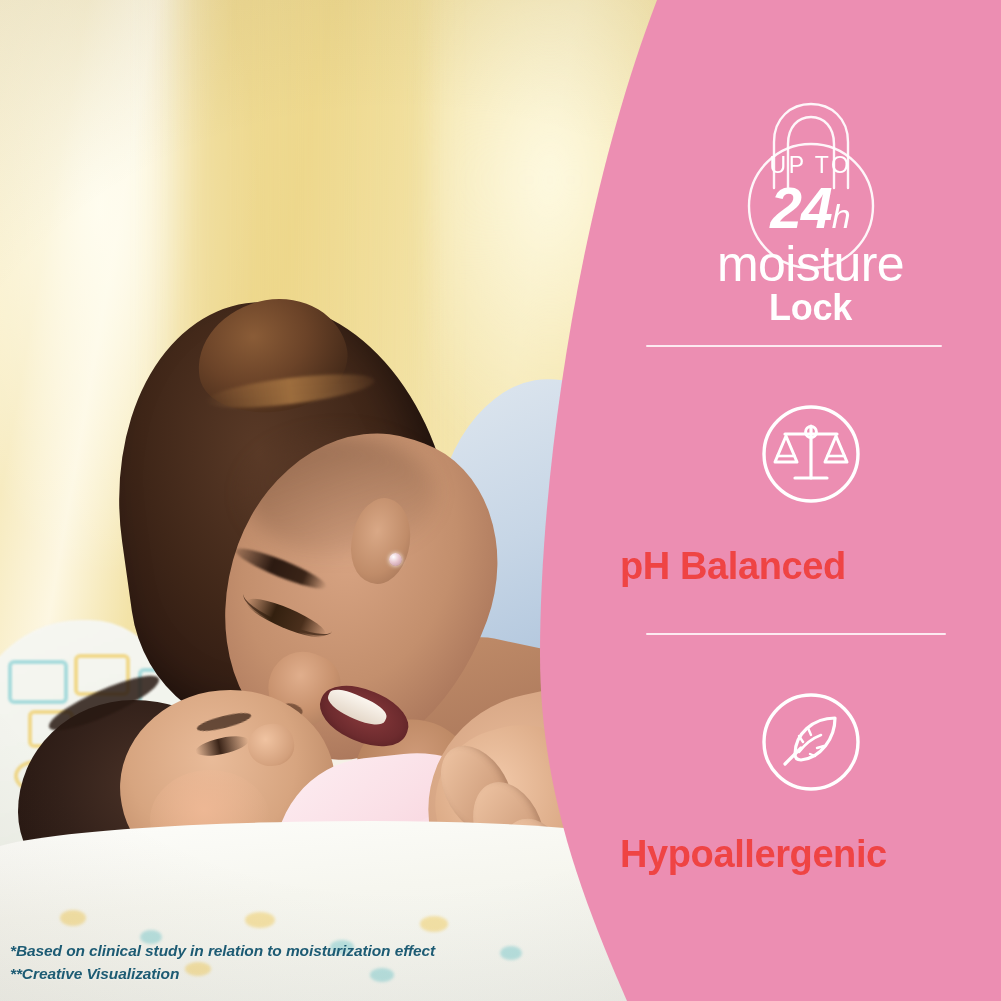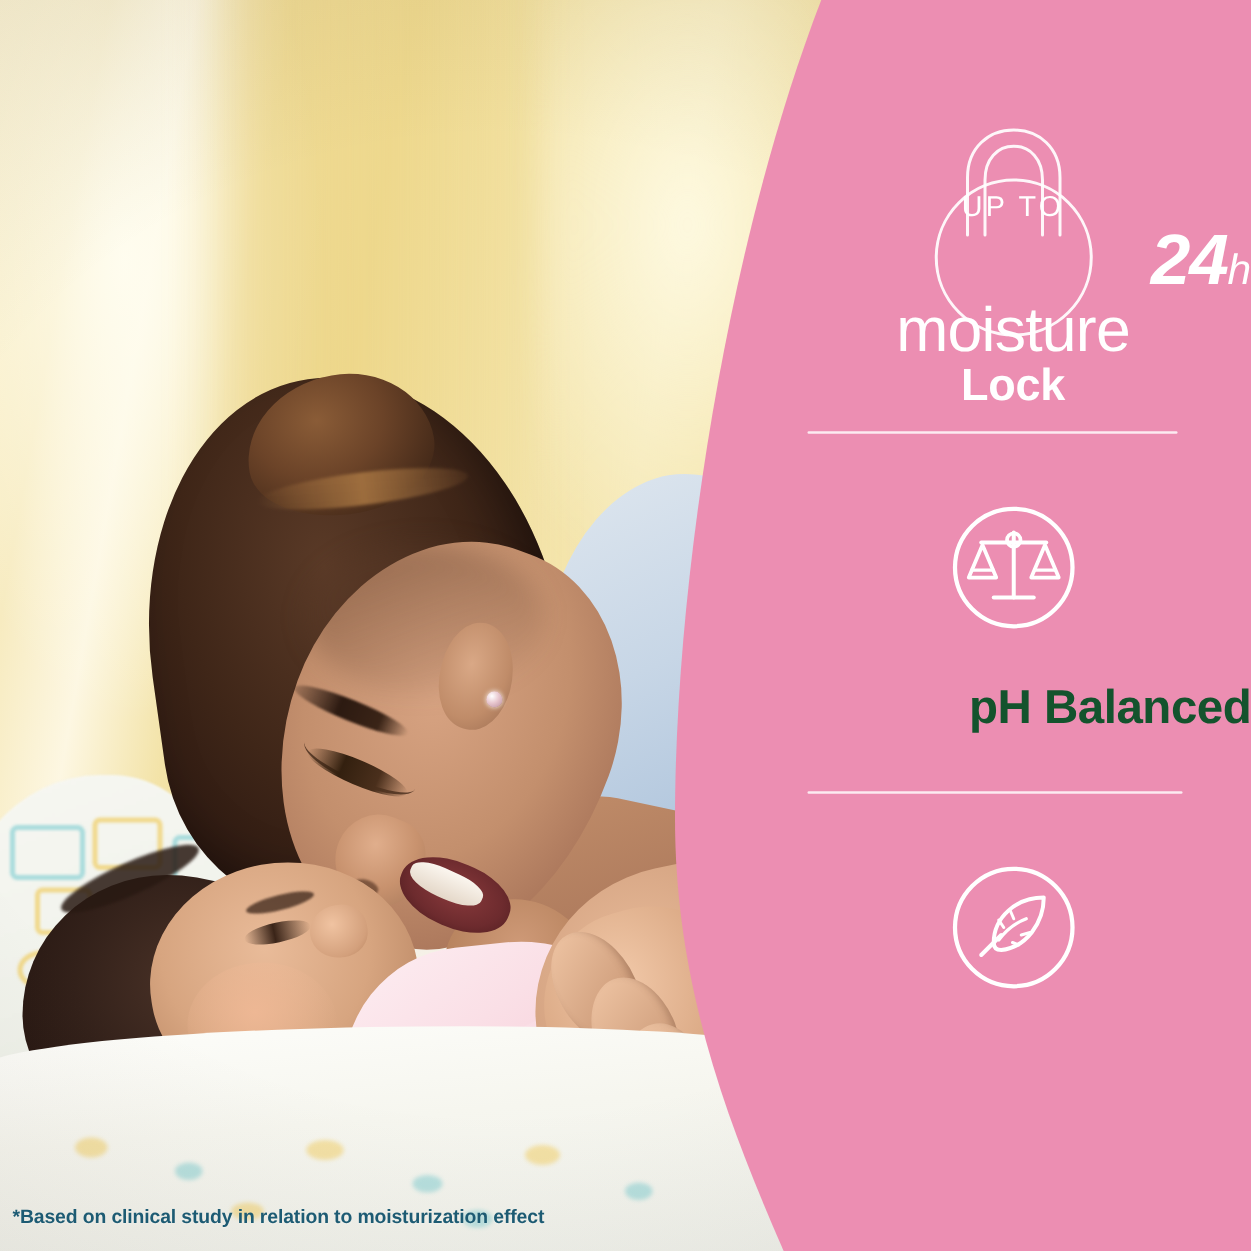--- a/index.html
+++ b/index.html
@@ -404,21 +404,20 @@
   .up-to {
     font-size: 23px;
     font-weight: 400;
     letter-spacing: 2.6px;
     line-height: 1;
     margin-bottom: 4px;
   }
   .h24 {
     line-height: .96;
     white-space: nowrap;
-    text-align: right;
   }
   .h24 .num {
     font-size: 57px;
     font-weight: 700;
     font-style: italic;
     letter-spacing: -1px;
   }
   .h24 .hr {
     font-size: 34px;
     font-weight: 400;
@@ -447,22 +446,22 @@
     background: rgba(255,255,255,.82);
     border-radius: 2px;
   }
   .divider.d1 { left: 26px; top: 345px; width: 296px; }
   .divider.d2 { left: 26px; top: 633px; width: 300px; }
 
   
   .feature {
     position: absolute;
     width: 381px;
-    text-align: right;
-    color: #14532d;
+    text-align: left;
+    color: #ef4444;
   }
   .feature .circle-icon {
     display: block;
     margin: 0 auto;
   }
   .feature .flabel {
     font-size: 38px;
     font-weight: 700;
     letter-spacing: -0.4px;
     line-height: 1.1;
@@ -477,21 +476,21 @@
     position: absolute;
     left: 10px;
     bottom: 16px;
     color: #1d5b73;
     font-size: 15.5px;
     line-height: 1.45;
     font-weight: 600;
     letter-spacing: -0.1px;
     text-shadow: 0 1px 2px rgba(255,255,255,.35);
   }
-  .footnotes div { white-space: nowrap; }
+  .footnotes div { white-space: nowrap; font-style: italic; }
 </style>
 </head>
 <body>
 
 <div id="stage">
 
   <div class="photo">
     <div class="bg-room"></div>
     <div class="bg-soft-1"></div>
     <div class="bg-soft-2"></div>
@@ -610,20 +609,22 @@
       <svg class="circle-icon" width="112" height="112" viewBox="0 0 112 112" aria-hidden="true">
         <circle cx="56" cy="56" r="47" fill="none" stroke="#ffffff" stroke-width="3.4"></circle>
         <path d="M 30 78 L 46 62" fill="none" stroke="#ffffff" stroke-width="3.2" stroke-linecap="round"></path>
         <path d="M 40 68 C 40 48 58 32 80 32 C 80 52 66 72 46 74 C 42 74 40 72 40 68 Z" fill="none" stroke="#ffffff" stroke-width="3.2" stroke-linejoin="round"></path>
         <path d="M 44 66 C 50 58 58 52 66 49" fill="none" stroke="#ffffff" stroke-width="2.6" stroke-linecap="round"></path>
         <path d="M 48 56 L 44 50" fill="none" stroke="#ffffff" stroke-width="2.4" stroke-linecap="round"></path>
         <path d="M 56 49 L 53 42" fill="none" stroke="#ffffff" stroke-width="2.4" stroke-linecap="round"></path>
         <path d="M 62 62 L 69 60" fill="none" stroke="#ffffff" stroke-width="2.4" stroke-linecap="round"></path>
         <path d="M 55 68 L 60 70" fill="none" stroke="#ffffff" stroke-width="2.4" stroke-linecap="round"></path>
       </svg>
+      <div class="flabel">Hypoallergenic</div>
     </div>
   </div>
 
   <div class="footnotes">
     <div>*Based on clinical study in relation to moisturization effect</div>
+    <div>**Creative Visualization</div>
   </div>
 
 </div>
 
 </body></html>

